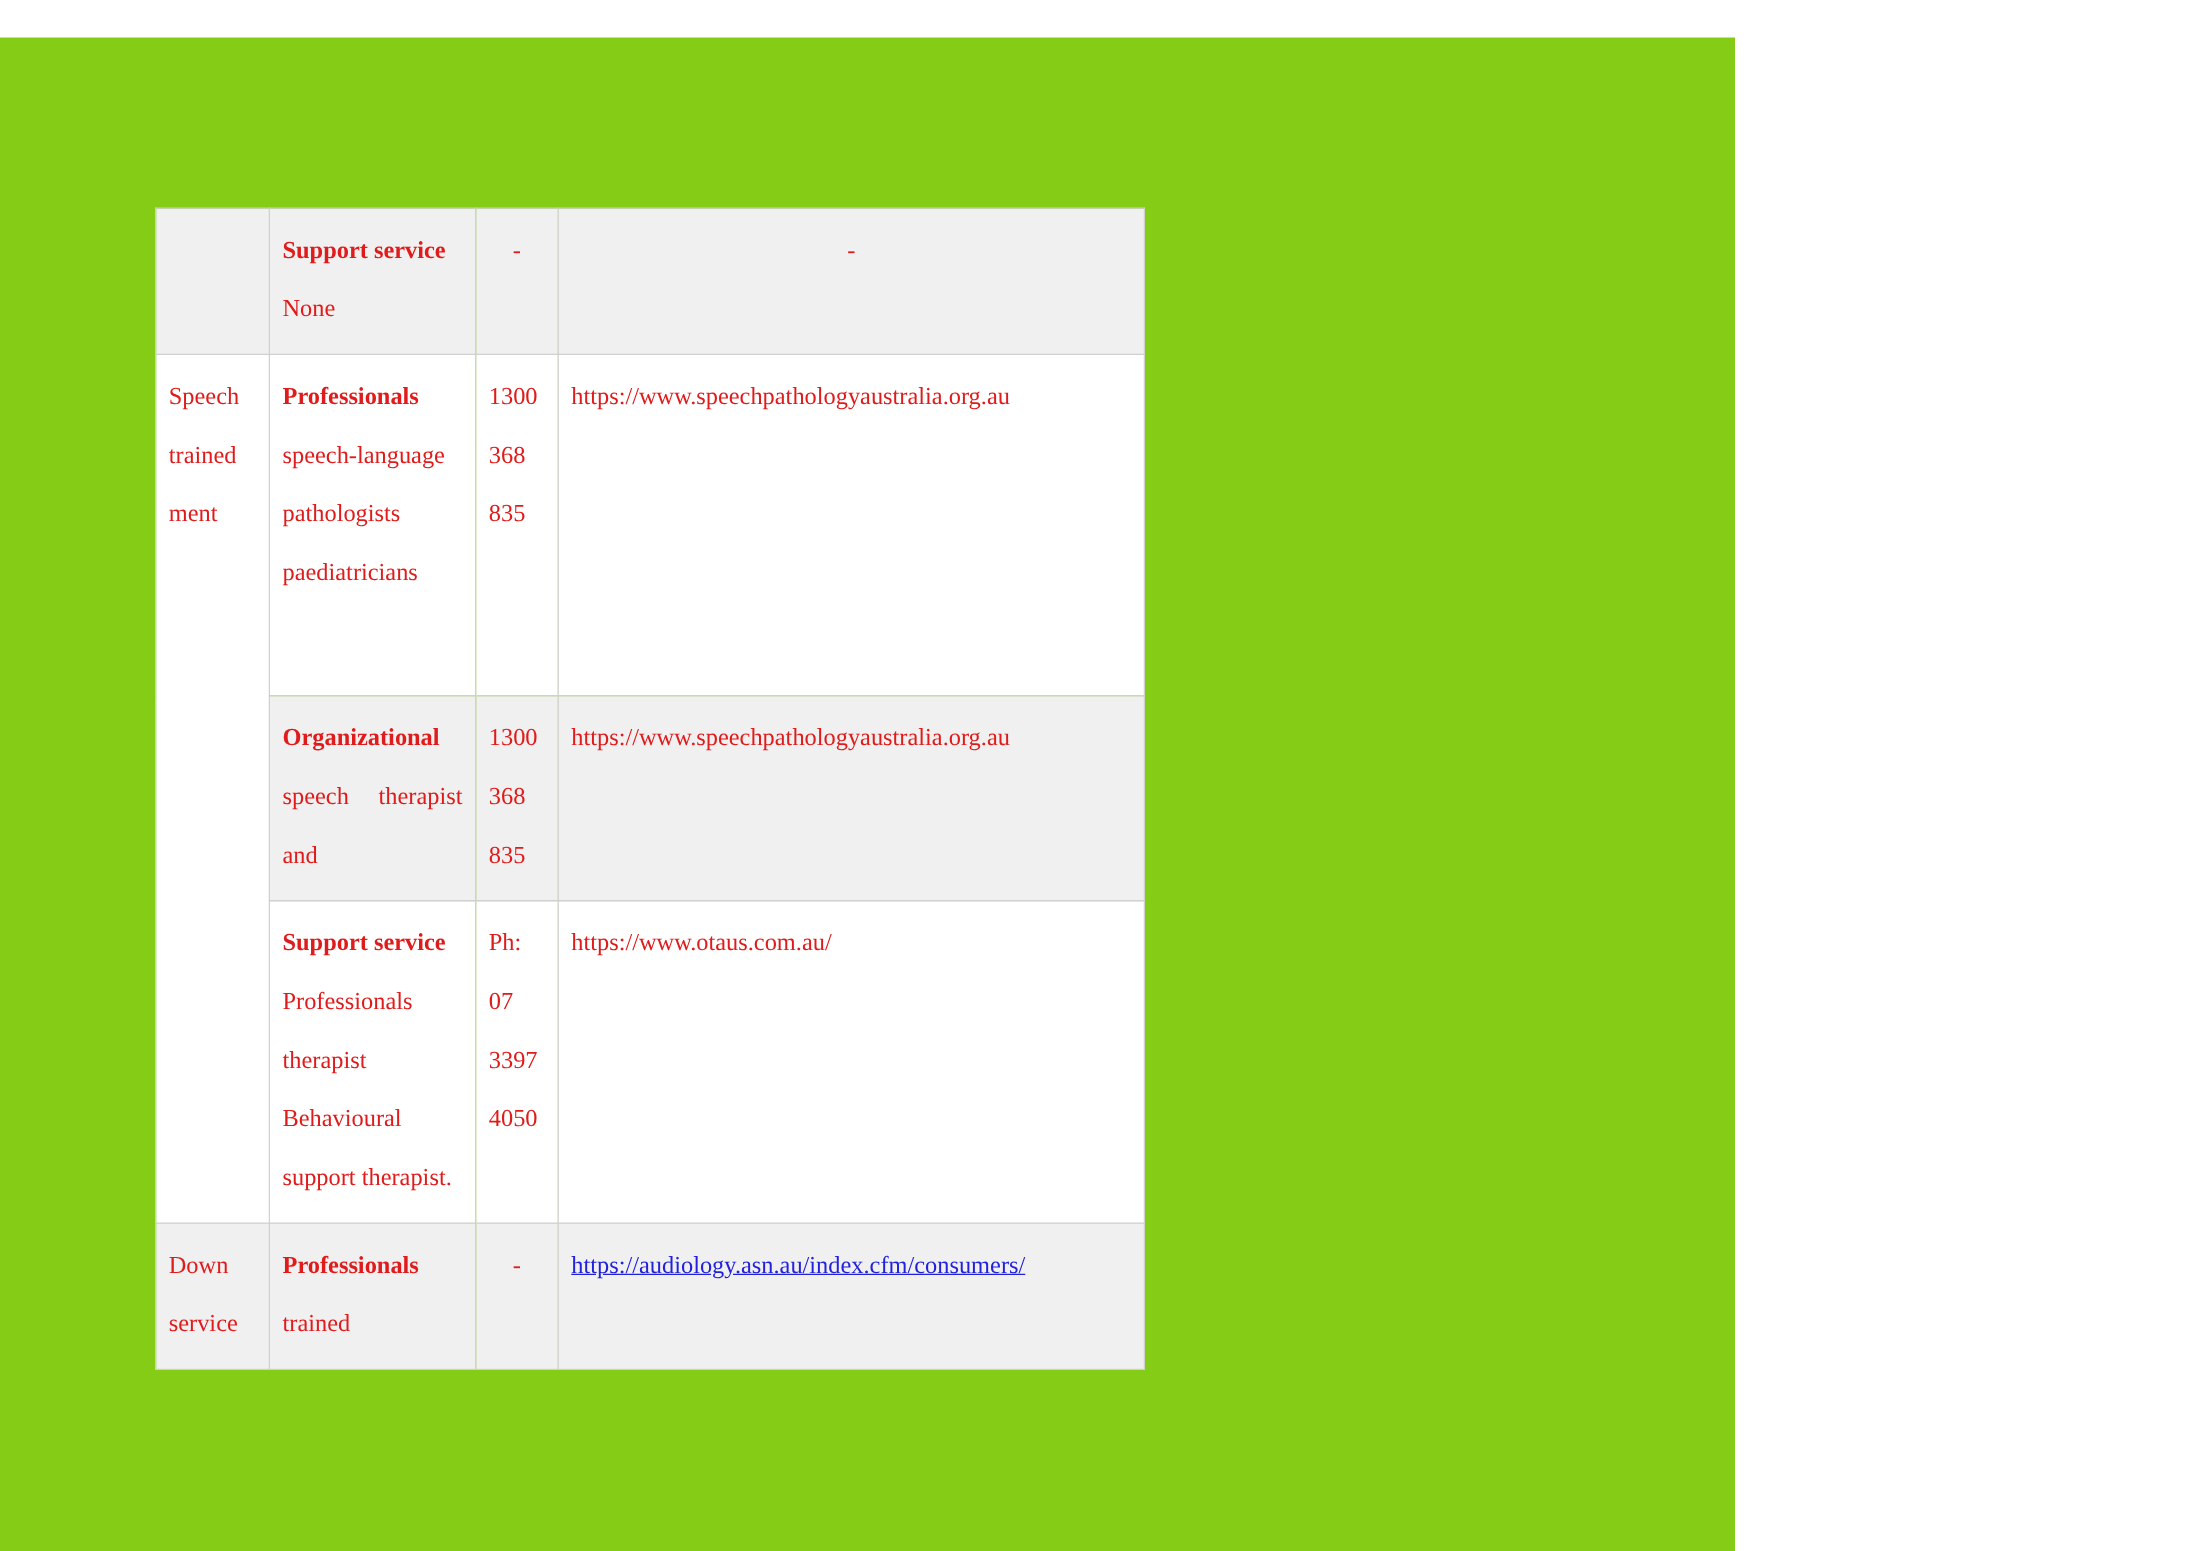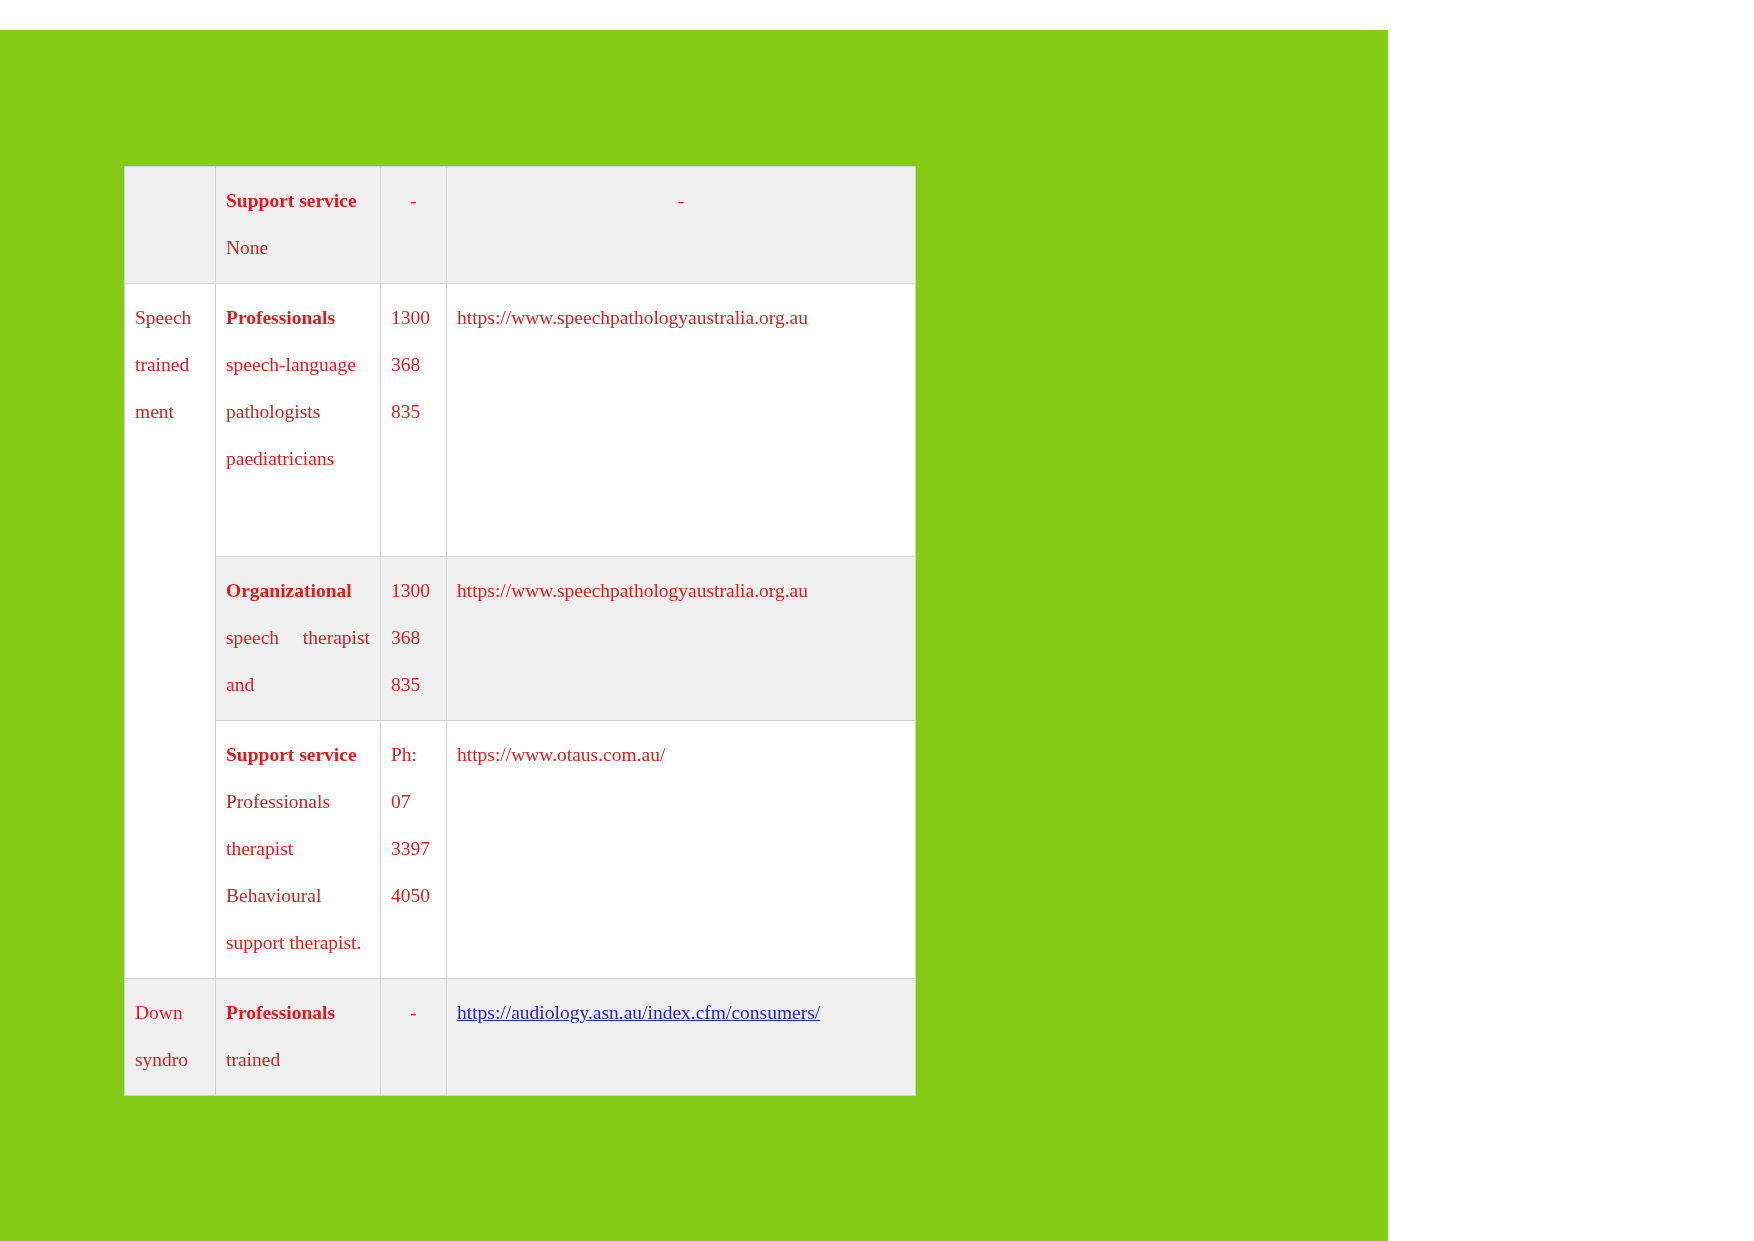--- a/index.html
+++ b/index.html
@@ -162,21 +162,21 @@
           <div>4050</div>
         </td>
         <td class="plain web-cell">
           <span class="nowrap">https://www.otaus.com.au/</span>
         </td>
       </tr>
 
       <tr>
         <td class="shade cat-cell lines">
           <div>Down</div>
-          <div>syndro</div>
+          <div>service</div>
         </td>
         <td class="shade lines">
           <div class="b">Professionals</div>
           <div>trained</div>
         </td>
         <td class="shade phone-cell center">-</td>
         <td class="shade web-cell">
           <a class="weblink nowrap" href="#">https://audiology.asn.au/index.cfm/consumers/</a>
         </td>
       </tr>

